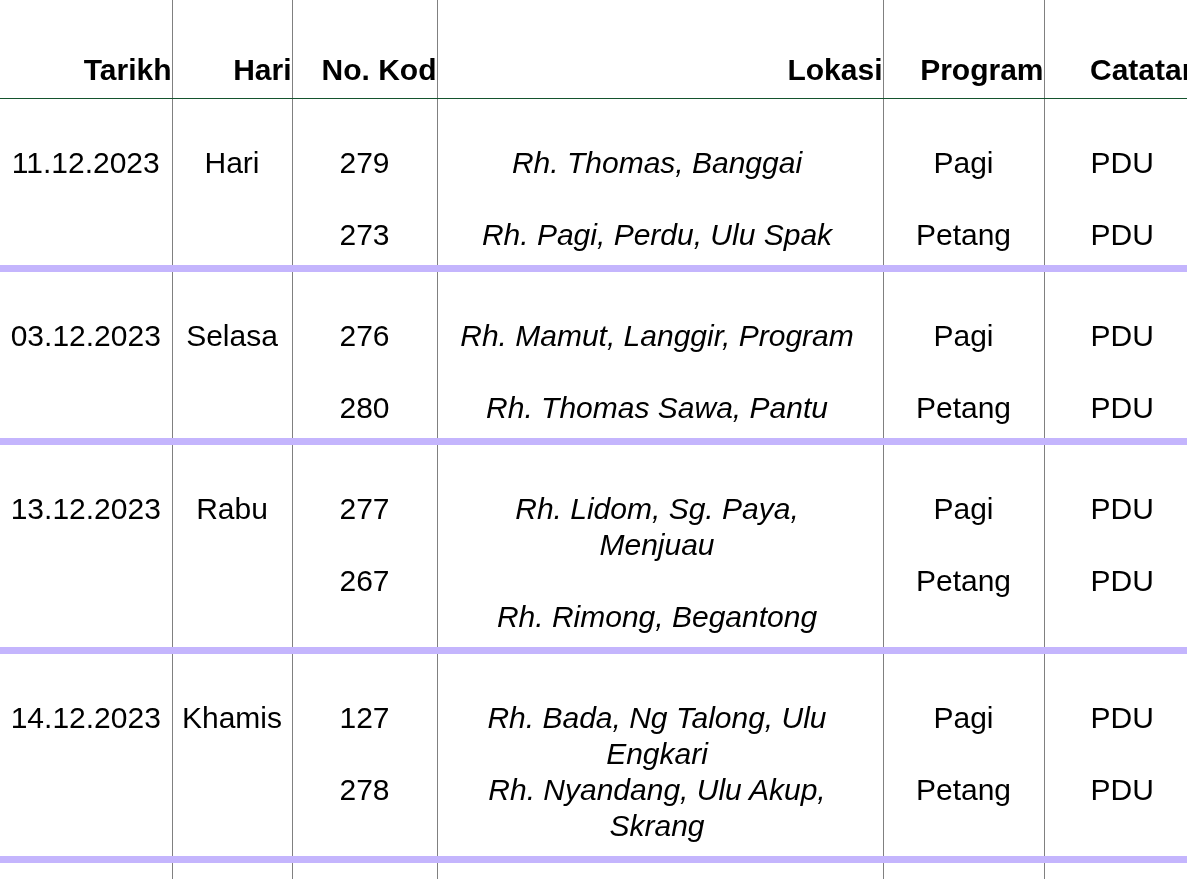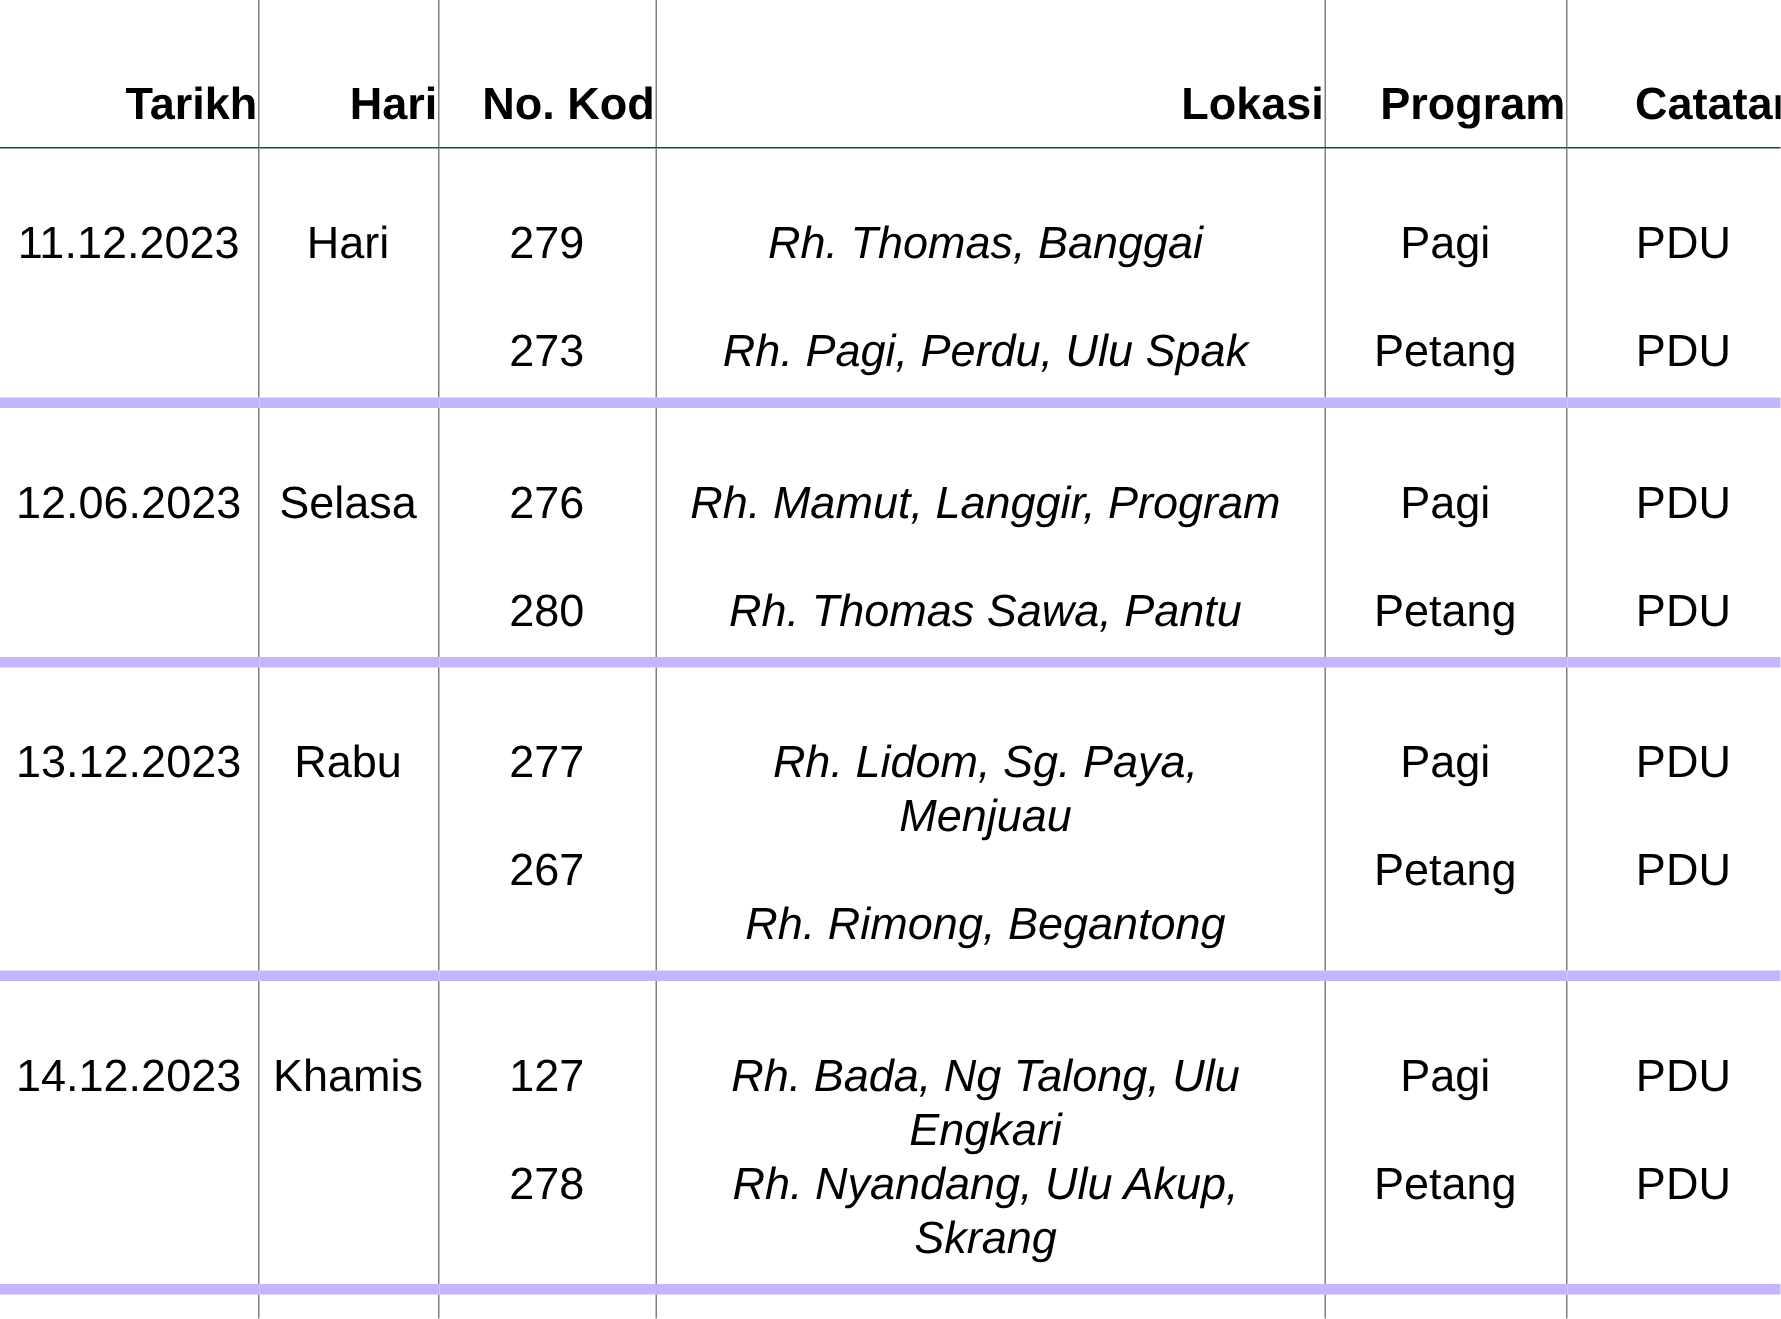--- a/index.html
+++ b/index.html
@@ -85,21 +85,21 @@
         <div class="ln">Petang</div>
       </td>
       <td class="c-catatan last-col">
         <div class="ln">PDU</div>
         <div class="ln sp"></div>
         <div class="ln">PDU</div>
       </td>
     </tr>
 
     <tr>
-      <td class="c-tarikh">12.06.2023</td>
+      <td class="c-tarikh">03.12.2023</td>
       <td class="c-hari">Selasa</td>
       <td class="c-kod">
         <div class="ln">276</div>
         <div class="ln sp"></div>
         <div class="ln">280</div>
       </td>
       <td class="c-lokasi">
         <div class="ln wrap">Rh. Mamut, Langgir, Program</div>
         <div class="ln sp"></div>
         <div class="ln wrap">Rh. Thomas Sawa, Pantu</div>

